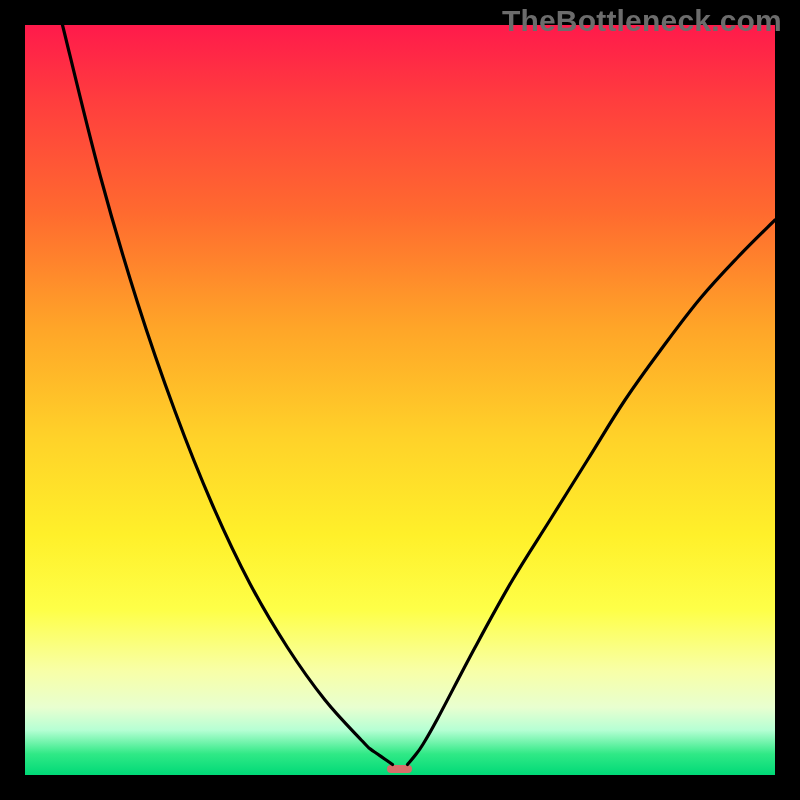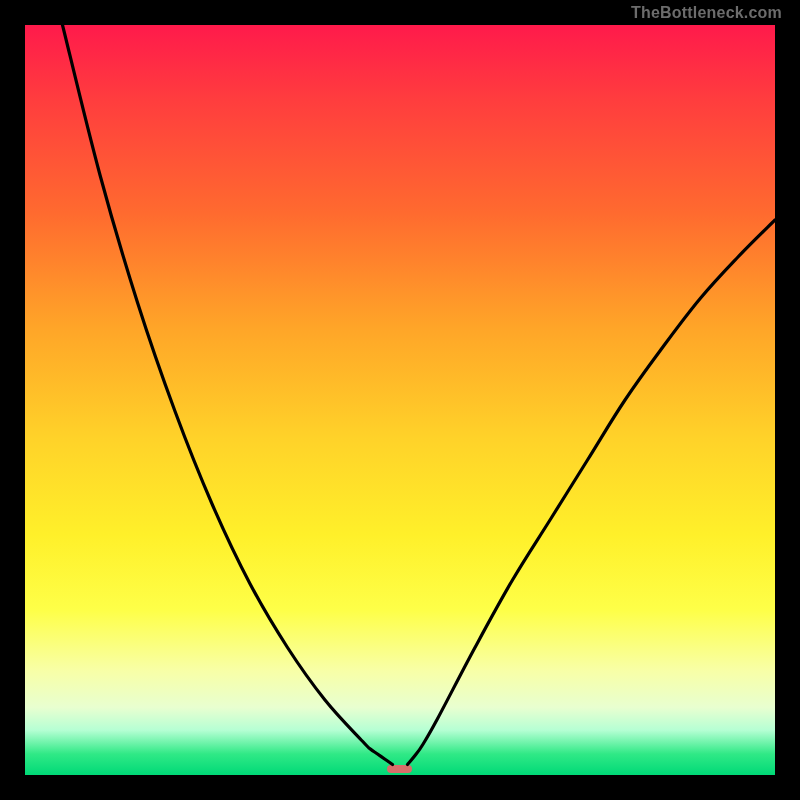--- a/index.html
+++ b/index.html
@@ -15,21 +15,21 @@
     position: relative;
     width: 800px;
     height: 800px;
     background: #000;
   }
   .watermark {
     position: absolute;
     top: 4px;
     right: 18px;
     color: #6c6c6c;
-    font-size: 16px;
+    font-size: 30px;
     font-weight: 600;
     letter-spacing: 0.2px;
     z-index: 30;
   }
   .plot-area {
     position: absolute;
     left: 25px;
     top: 25px;
     width: 750px;
     height: 750px;

